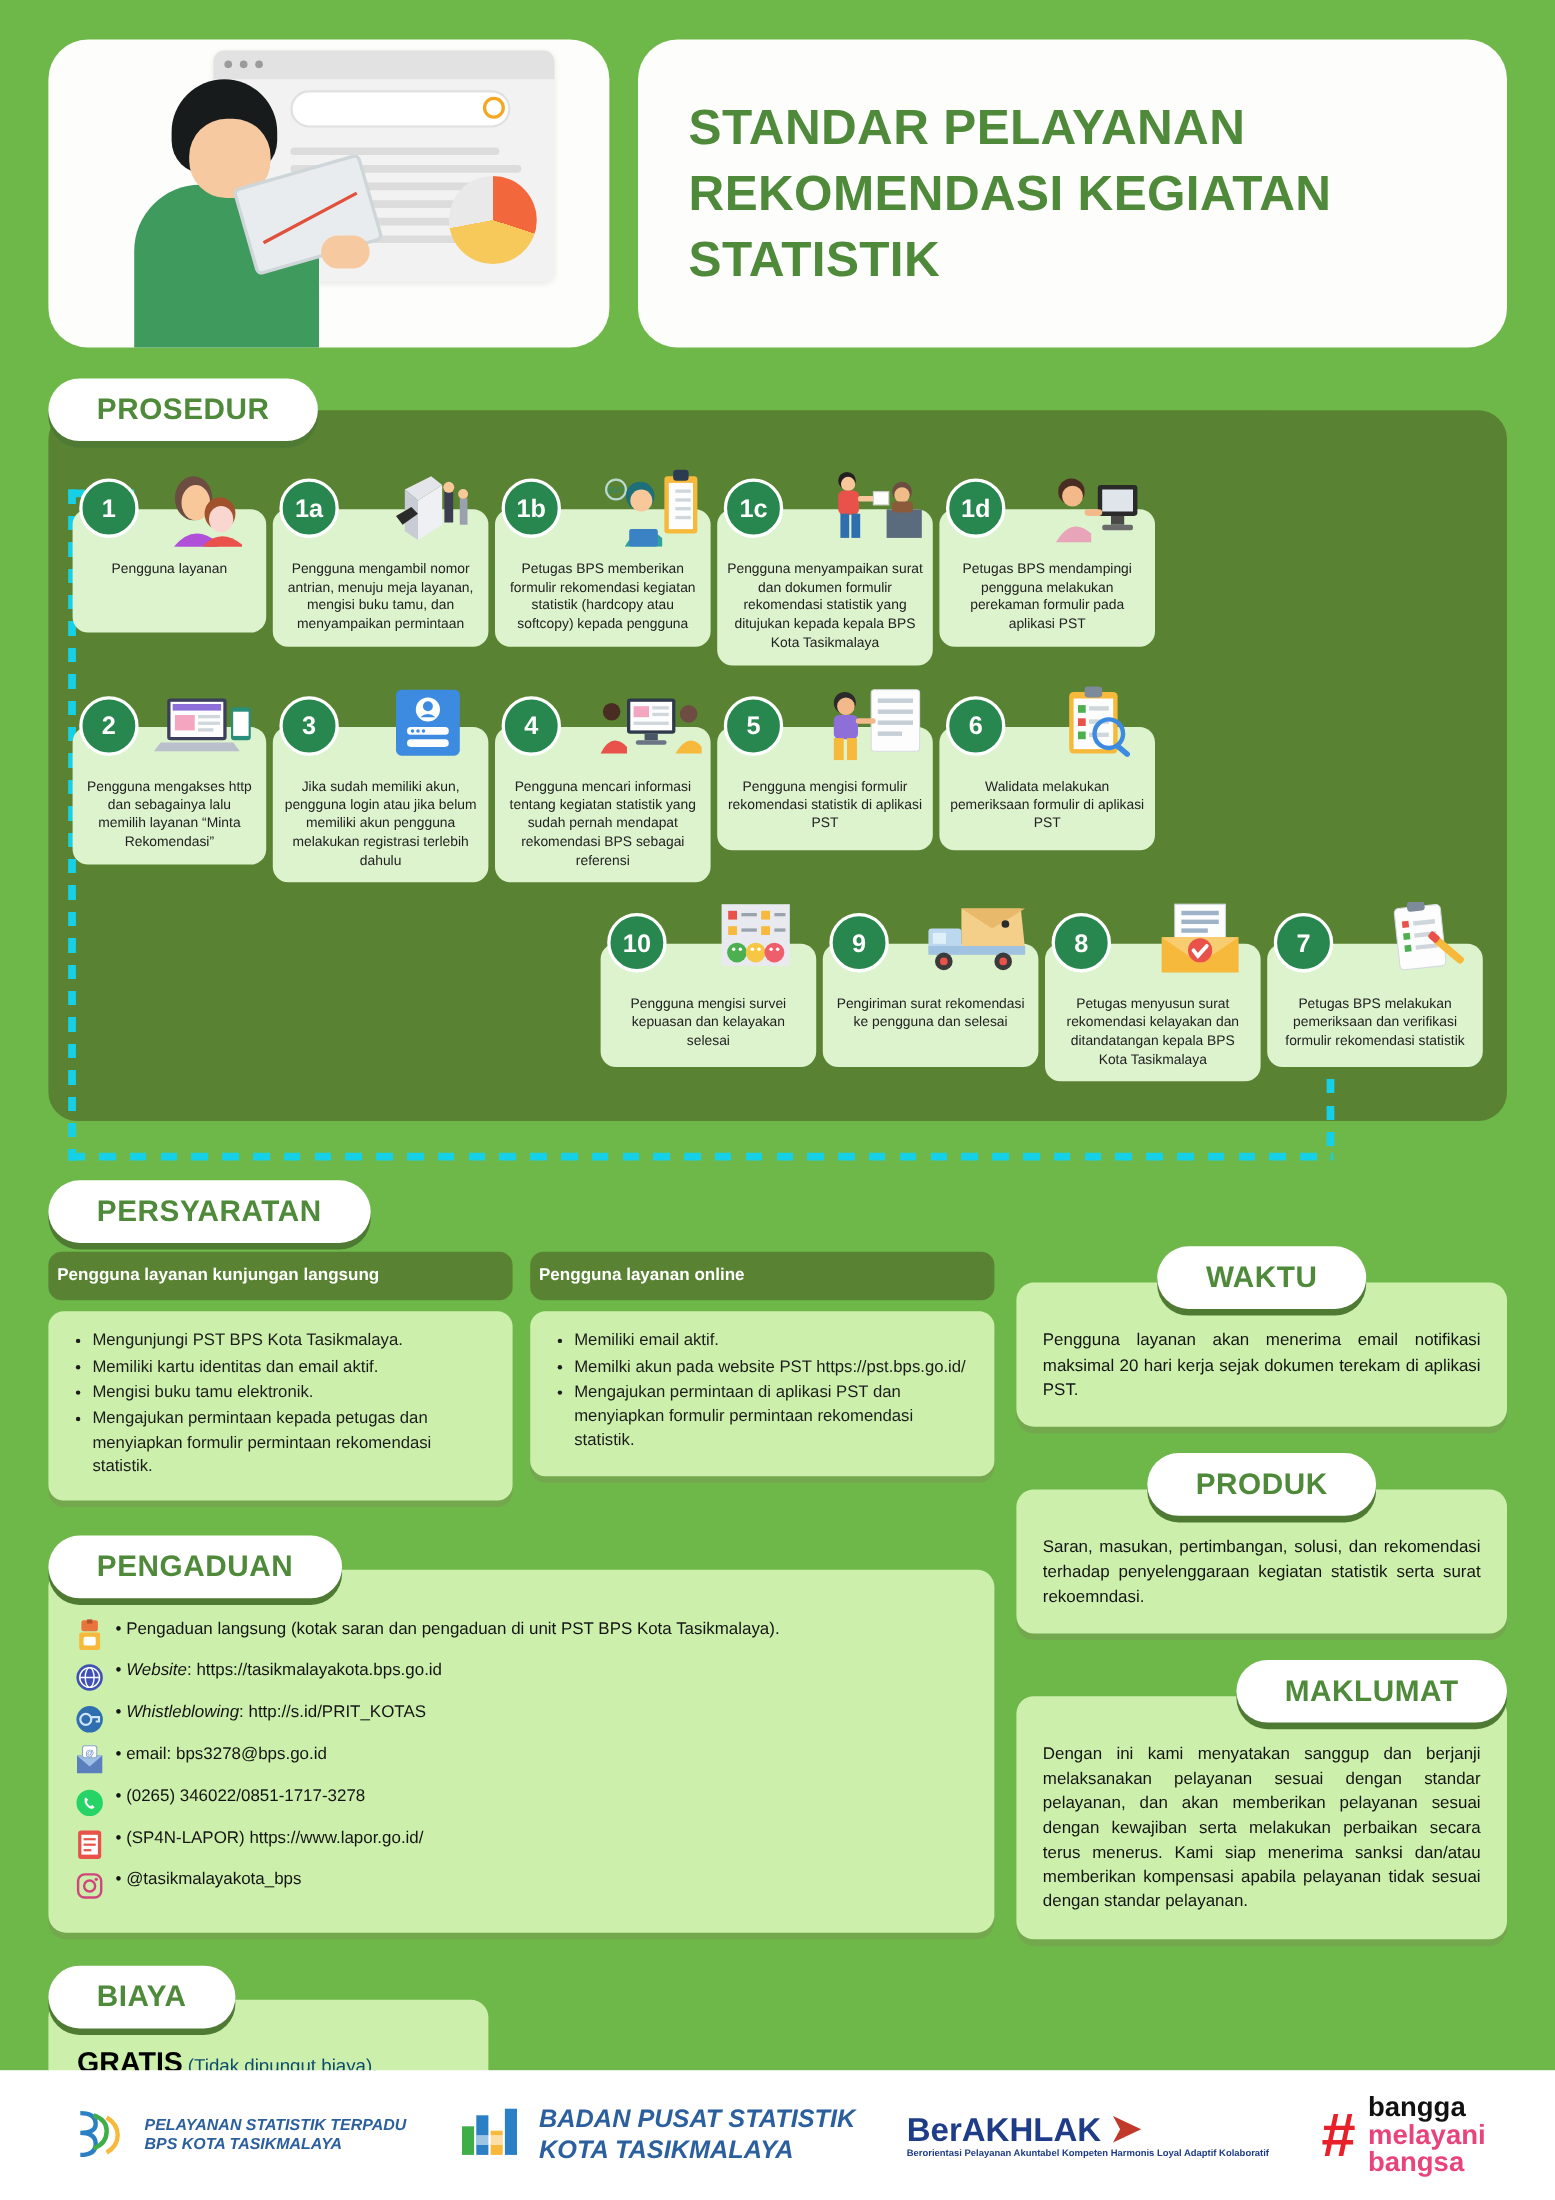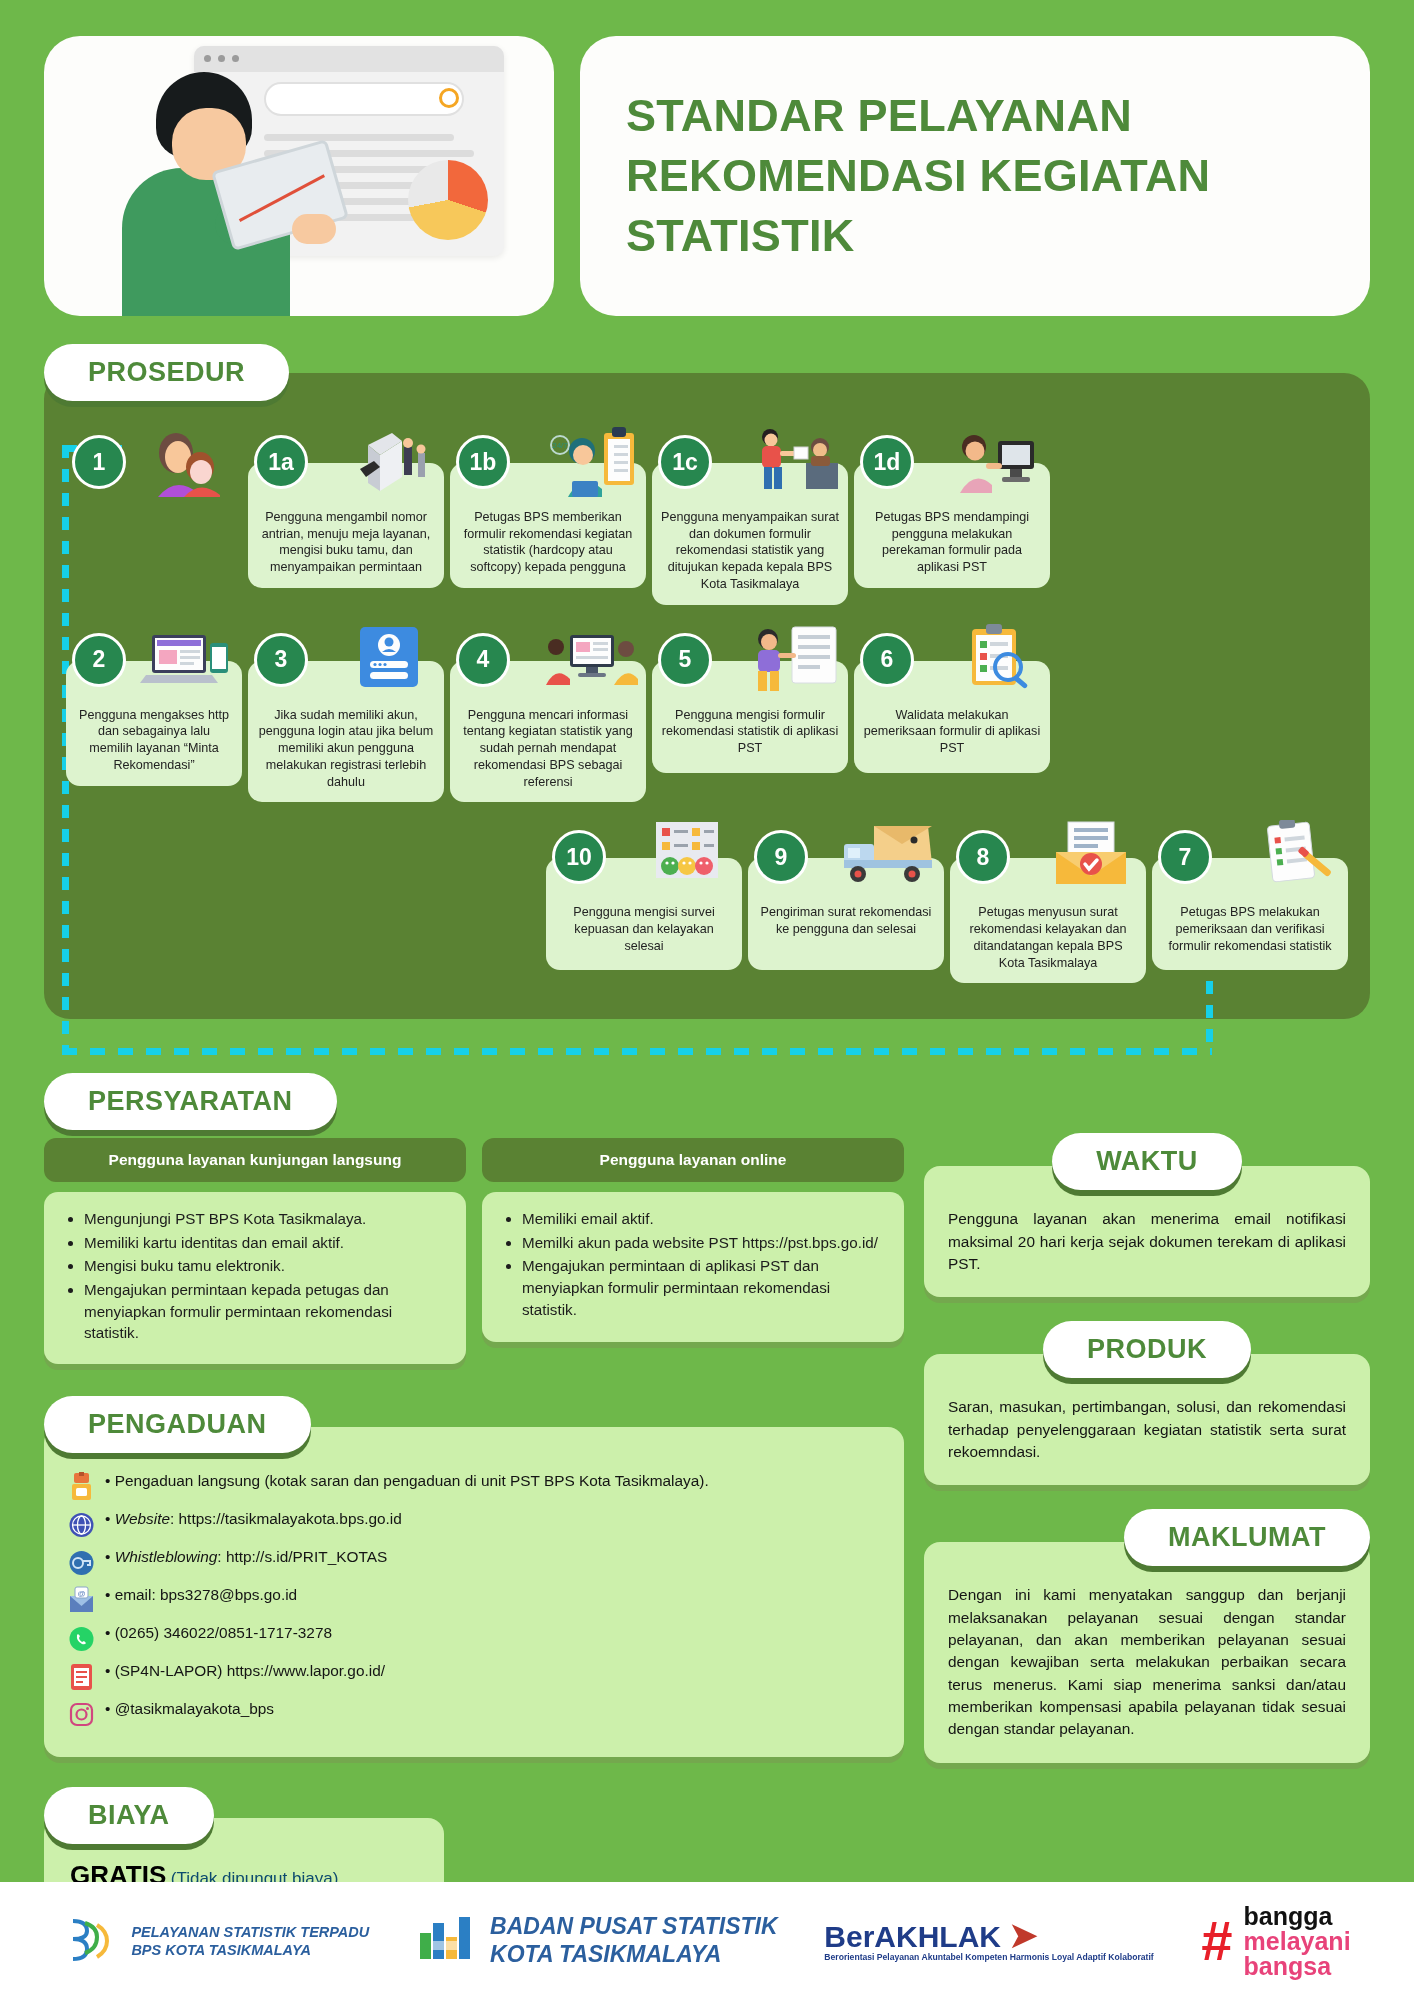--- a/index.html
+++ b/index.html
@@ -86,21 +86,21 @@
 
   
   .lower { display:flex; gap: 20px; padding: 54px 44px 0 44px; align-items:flex-start; }
   .lower-left { width: 860px; flex:none; }
   .lower-right { flex:1; }
 
   .req-head-row { display:flex; gap:16px; margin-top: -26px; padding-top: 34px; }
   .req-col { flex:1; }
   .req-head {
     background:#5a8233; color:#fff; font-weight:800; font-size:15.5px;
-    text-align:center; padding:13px 8px; border-radius:12px;
+    text-align:left; padding:13px 8px; border-radius:12px;
   }
   .req-body {
     background:#ccf0ab; border-radius:14px; margin-top:10px; padding:16px 18px 18px 26px;
     box-shadow:0 6px 0 #74a84e; min-height:150px;
   }
   .req-body ul { list-style: disc; padding-left: 14px; }
   .req-body li { font-size:15.2px; line-height:1.42; color:#1c1c1c; margin-bottom:2px; }
 
   .peng-body {
     background:#ccf0ab; border-radius:16px; margin-top:-26px; padding:44px 24px 20px 24px;
@@ -193,20 +193,23 @@
         <div class="step w-sm">
           <div class="step-badge">1</div>
           <svg class="step-art" viewBox="0 0 96 72">
             <ellipse cx="38" cy="28" rx="17" ry="20" fill="#6d4c41"></ellipse>
             <ellipse cx="40" cy="32" rx="13" ry="16" fill="#f8c79a"></ellipse>
             <path d="M20 72 q18 -22 40 -4 l0 6 z" fill="#b04fd8"></path>
             <ellipse cx="62" cy="42" rx="14" ry="15" fill="#a0522d"></ellipse>
             <ellipse cx="63" cy="47" rx="11" ry="12" fill="#fad6d0"></ellipse>
             <path d="M46 72 q16 -18 36 -2 l0 4 z" fill="#e8524a"></path>
           </svg>
+          <div class="step-card">
+            <span>Pengguna layanan</span>
+          </div>
         </div>
 
         <div class="step">
           <div class="step-badge">1a</div>
           <svg class="step-art" viewBox="0 0 96 72">
             <polygon points="28,20 52,8 62,16 40,30" fill="#e3e5ea"></polygon>
             <polygon points="28,20 40,30 40,66 28,58" fill="#c8ccd4"></polygon>
             <polygon points="40,30 62,16 62,52 40,66" fill="#eef0f3"></polygon>
             <polygon points="20,44 34,36 40,42 26,52" fill="#2b2b2b"></polygon>
             <rect x="64" y="22" width="8" height="28" fill="#3d3d52"></rect>

